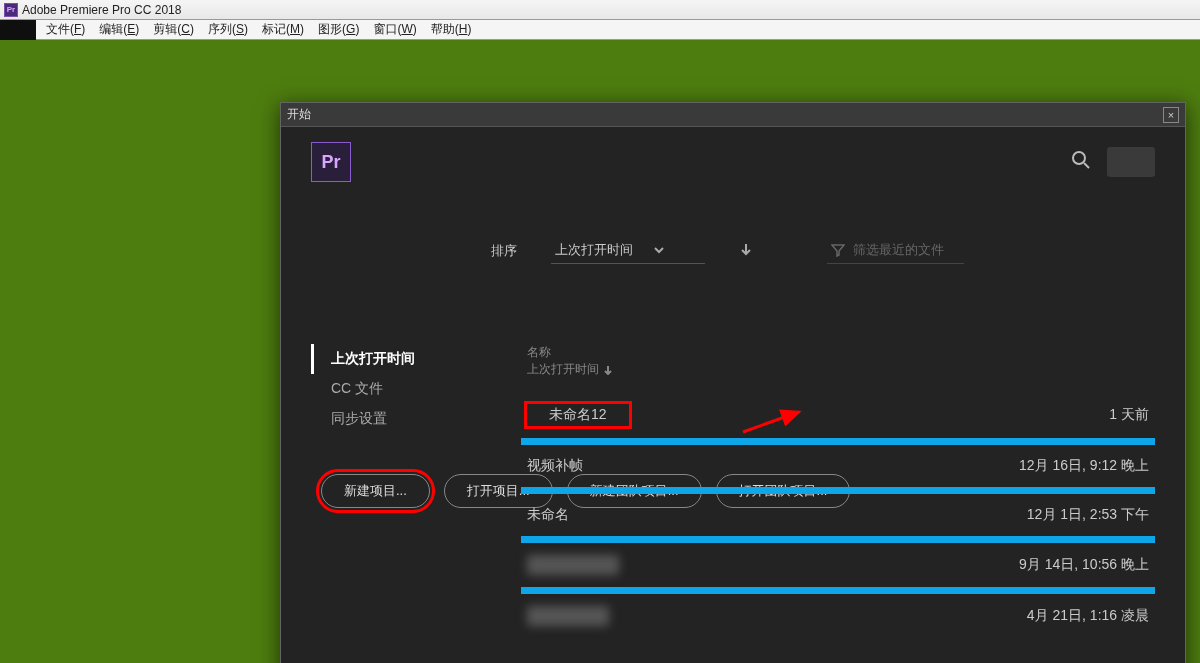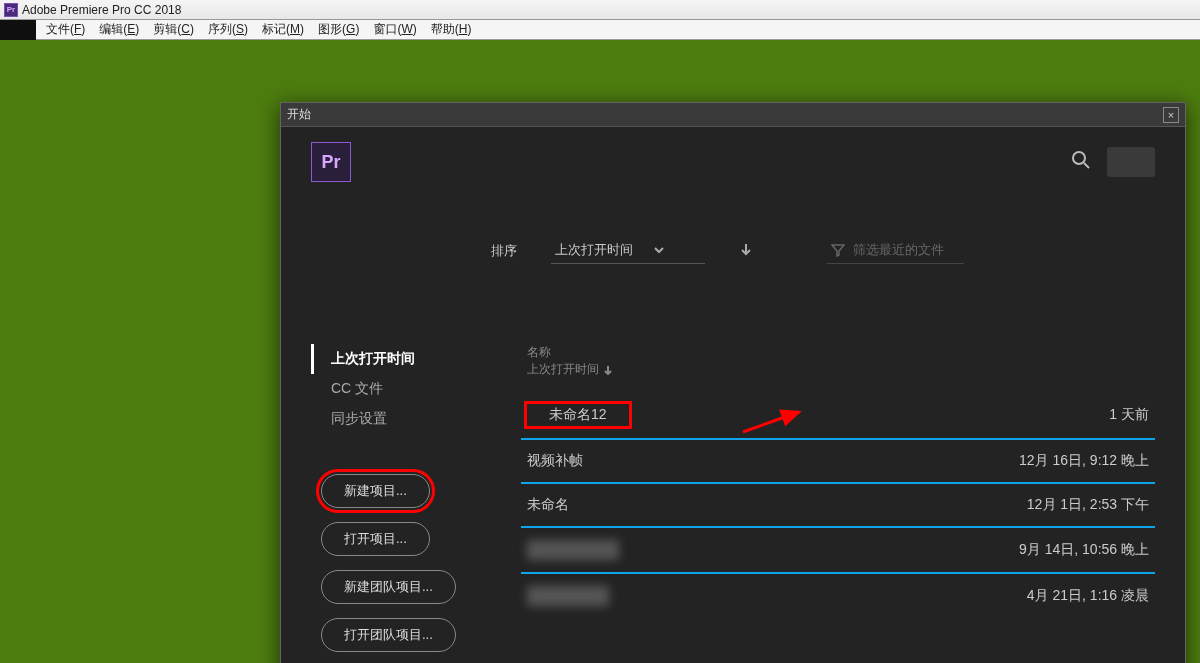--- a/index.html
+++ b/index.html
@@ -33,28 +33,28 @@
 .sortsel { color: #ccc; font-size: 13px; border-bottom: 1px solid #555; padding: 4px 40px 4px 4px; display: flex; align-items: center; gap: 20px; }
 .sortsel svg { color: #aaa; }
 .sorticon { color: #aaa; }
 .filter { display: flex; align-items: center; gap: 8px; color: #666; font-size: 13px; border-bottom: 1px solid #444; padding: 4px 20px 4px 4px; margin-left: 40px; }
 
 .sidebar { width: 180px; flex-shrink: 0; padding-top: 40px; }
 .sidenav { list-style: none; margin-bottom: 40px; }
 .sidenav li { color: #aaa; font-size: 14px; padding: 6px 0 6px 20px; cursor: pointer; }
 .sidenav li.active { color: #fff; font-weight: bold; border-left: 3px solid #fff; padding-left: 17px; }
 
-.sidebtns { display: flex; flex-direction: column; gap: 14px; align-items: flex-start; padding-left: 10px; }
+.sidebtns { display: flex; flex-direction: row; gap: 14px; align-items: flex-start; padding-left: 10px; }
 .pill { border: 1px solid #888; border-radius: 20px; background: transparent; color: #ddd; font-size: 13px; padding: 7px 22px; cursor: pointer; white-space: nowrap; }
 .pill.hl { outline: 3px solid #ff0000; outline-offset: 2px; }
 
 .main { flex: 1; padding-top: 40px; }
 .thead { display: flex; justify-content: space-between; color: #888; font-size: 12px; padding: 0 6px 14px 6px; flex-direction: column; }
 .thead .col-r { display: flex; align-items: center; gap: 4px; }
-.trow { display: flex; justify-content: space-between; align-items: center; color: #ccc; font-size: 14px; padding: 12px 6px; border-top: 2px solid #0ea5e9; cursor: pointer; }
+.trow { display: flex; justify-content: space-between; align-items: center; color: #ccc; font-size: 14px; padding: 12px 6px; border-top: 7px solid #0ea5e9; cursor: pointer; }
 .trow.first { border-top: none; }
 .trow .name.hl { outline: 3px solid #ff0000; padding: 2px 22px; outline-offset: 0; }
 .trow .blur { filter: blur(5px); background: #555; color: #555; padding: 2px 26px; border-radius: 2px; }
 
 .arrow { position: absolute; left: 460px; top: 303px; pointer-events: none; }
 </style>
 </head>
 <body>
 
 <div class="titlebar">

